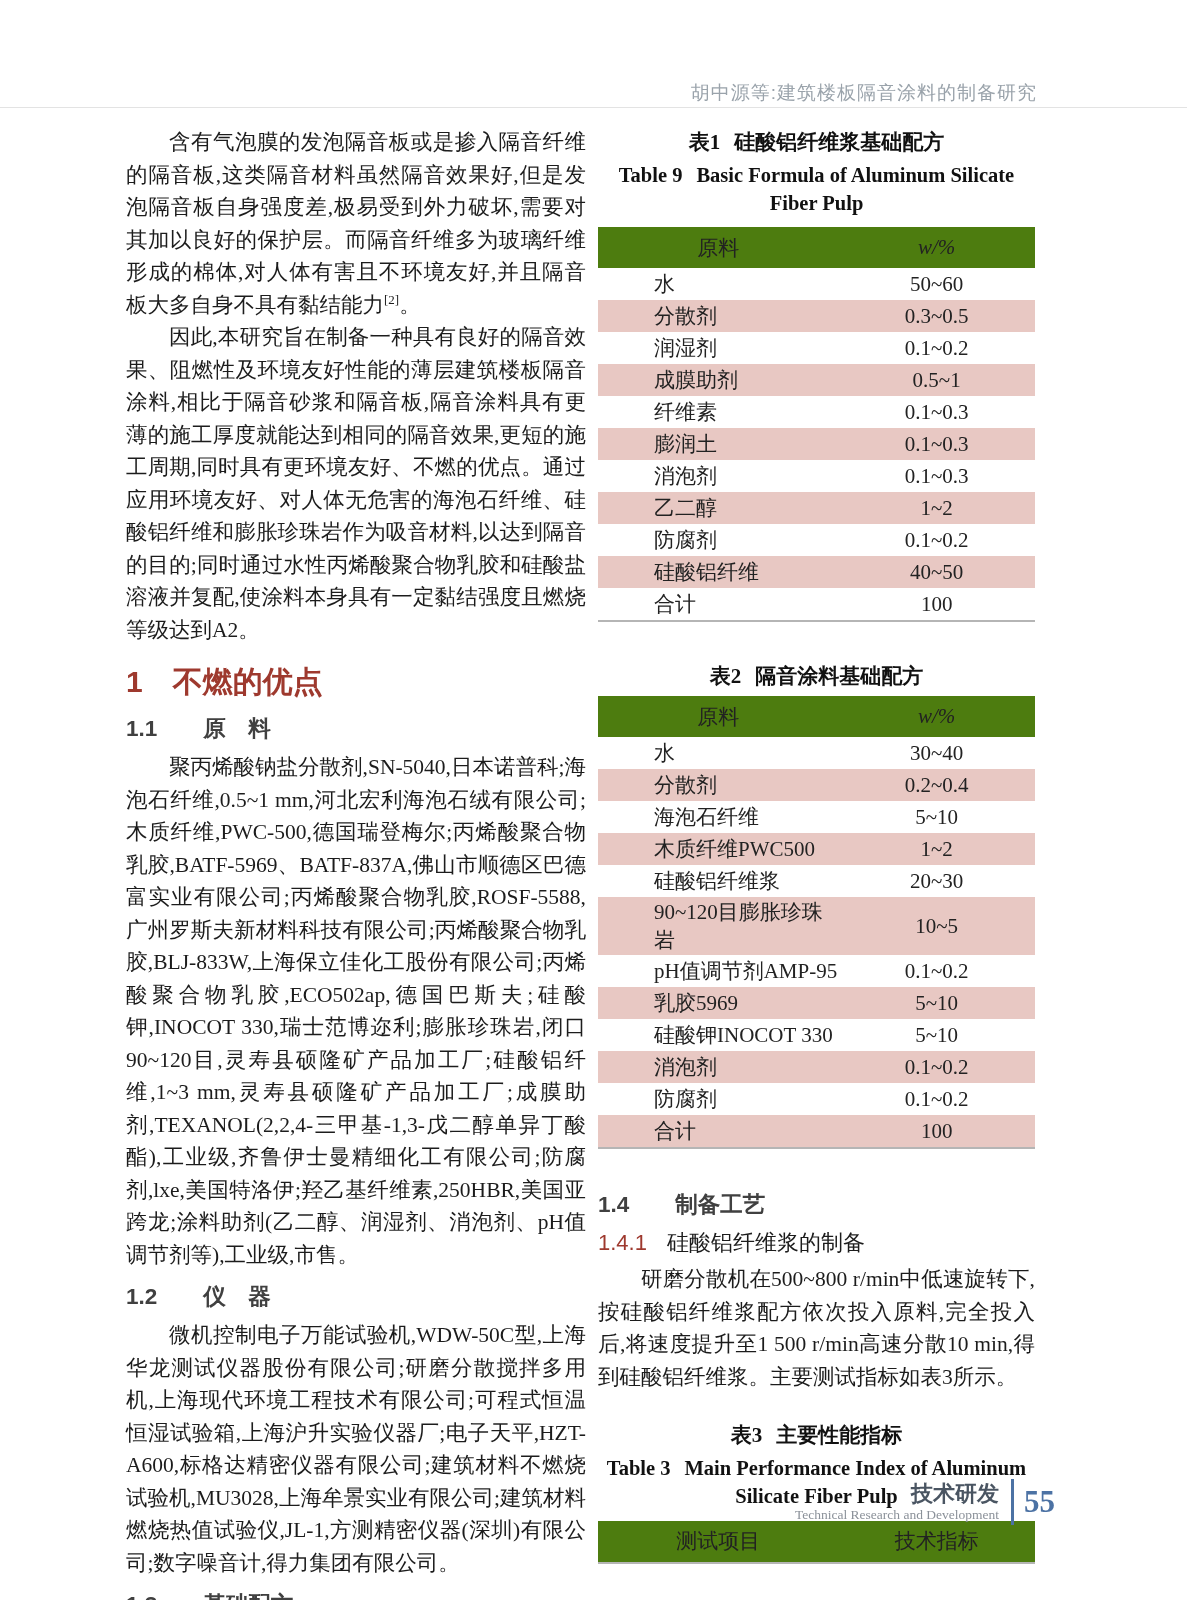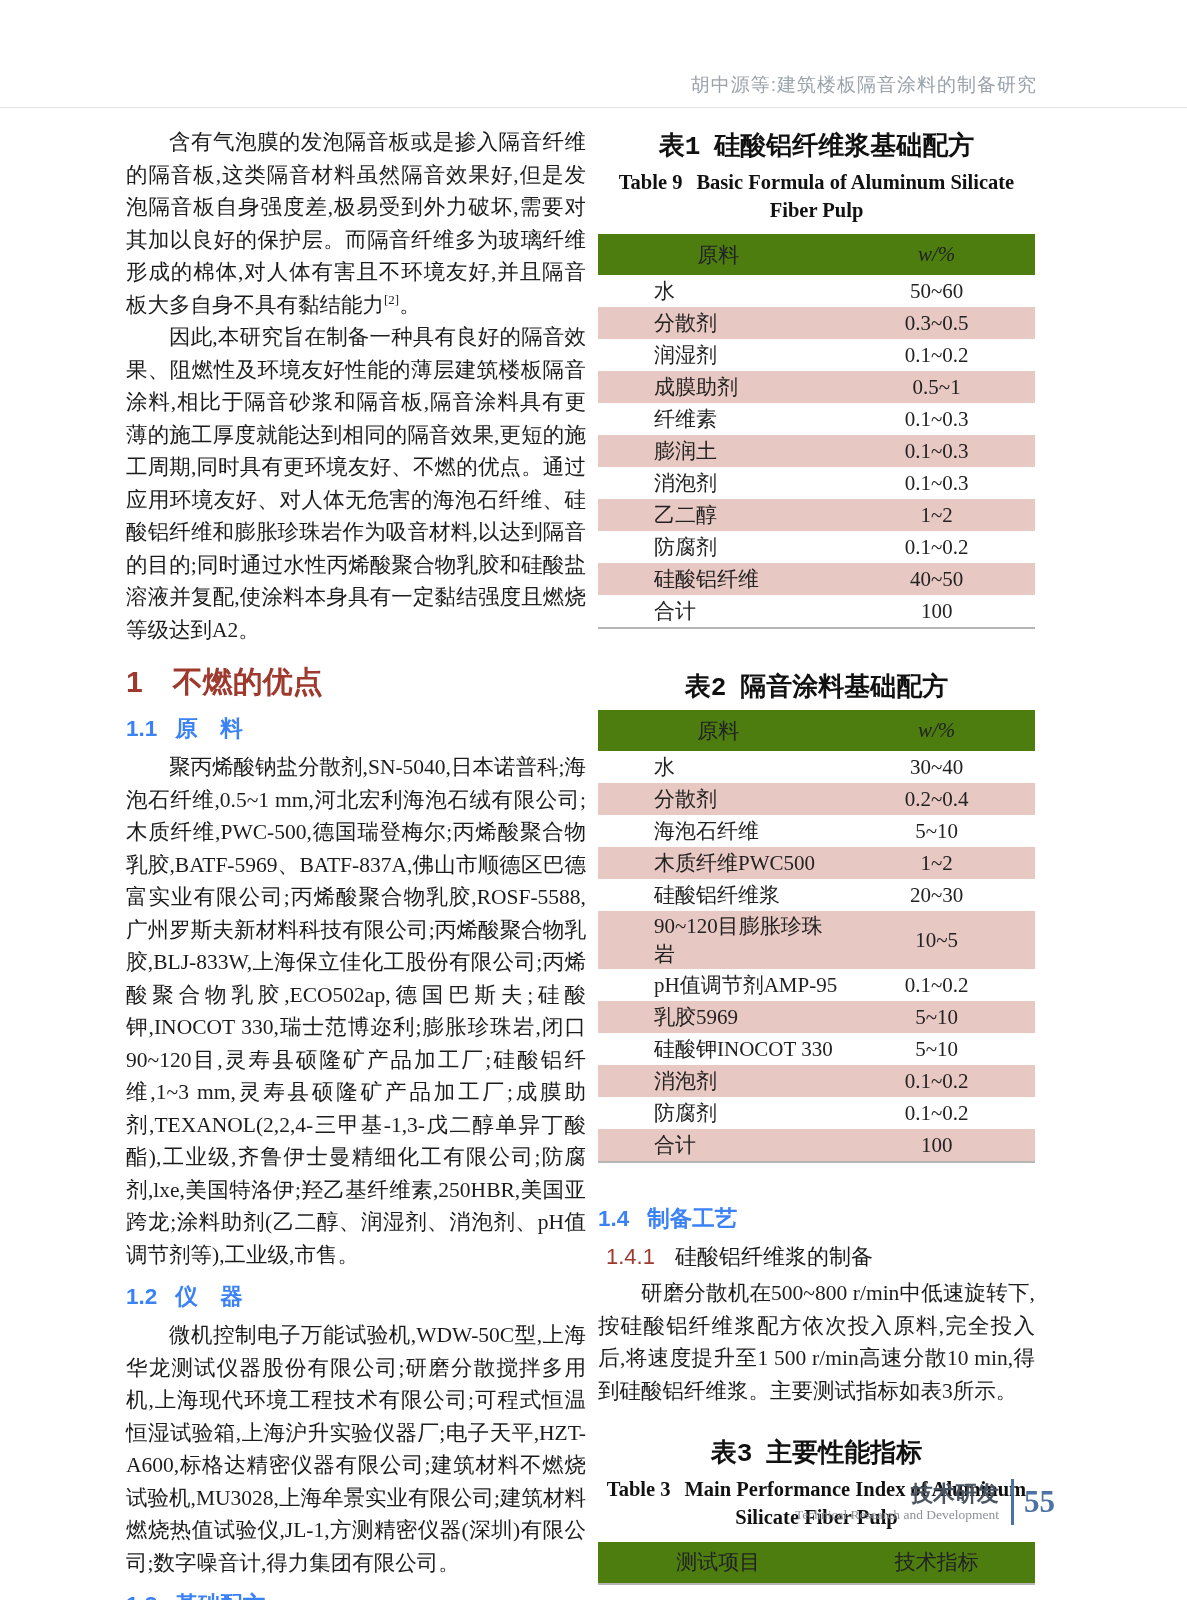--- a/index.html
+++ b/index.html
@@ -3,21 +3,21 @@
 <meta charset="utf-8">
 <style>
   html,body{margin:0;padding:0;}
   body{
     width:1187px;height:1600px;position:relative;background:#ffffff;
     font-family:"Liberation Serif","DejaVu Serif",serif;color:#1c1c1c;
     outline:1px solid #e4e4e4;overflow:hidden;
   }
   
   .running-title{
-    position:absolute;top:72px;left:0;right:150px;text-align:right;
+    position:absolute;top:80px;left:0;right:150px;text-align:right;
     font-family:"Liberation Sans","DejaVu Sans",sans-serif;
     font-size:19px;color:#9aa3ab;letter-spacing:1px;
   }
   .header-rule{position:absolute;top:107px;left:0;width:1187px;height:1px;background:#e3e3e3;}
 
   
   .col-left{position:absolute;left:126px;top:126px;width:460px;}
   .col-right{position:absolute;left:598px;top:128px;width:437px;}
 
   p.body-text{
@@ -29,34 +29,34 @@
   
   .sec-h1{
     display:flex;align-items:baseline;margin:16px 0 10px 0;
     font-family:"Liberation Sans","DejaVu Sans",sans-serif;font-weight:bold;
     font-size:30px;color:#9e392e;
   }
   .sec-h1 .sec-num{margin-right:30px;}
   .sec-h2{
     display:flex;align-items:baseline;margin:10px 0 7px 0;
     font-family:"Liberation Sans","DejaVu Sans",sans-serif;font-weight:bold;
-    font-size:22.5px;color:#3b82f6;
+    font-size:22.5px;color:#404040;gap:28px;
   }
   .sec-h2 .sec-num{margin-right:18px;}
   .sec-h3{
     display:flex;align-items:baseline;margin:8px 0 5px 0;
     font-family:"Liberation Sans","DejaVu Sans",sans-serif;font-weight:normal;
     font-size:22px;color:#1c1c1c;
   }
-  .sec-h3 .sec-num{color:#9e392e;margin-right:20px;margin-left:8px;}
+  .sec-h3 .sec-num{color:#9e392e;margin-right:20px;}
 
   
   .tcap-cn{
-    text-align:center;font-family:Liberation Mono, monospace;
-    font-weight:bold;font-size:26px;margin:0 0 6px 0;color:#111;
+    text-align:center;font-family:Liberation Serif, serif;
+    font-weight:bold;font-size:21px;margin:0 0 6px 0;color:#111;
   }
   .tcap-cn .cap-label{margin-right:14px;}
   .tcap-en{
     text-align:center;font-family:"Liberation Serif","DejaVu Serif",serif;
     font-weight:bold;font-size:20.5px;margin:0 0 10px 0;color:#111;line-height:1.35;
   }
   .tcap-en .cap-label{margin-right:14px;}
   table.data-table{
     width:100%;border-collapse:collapse;margin:0 0 40px 0;
     border-bottom:2px solid #b5b5b5;font-size:21px;

